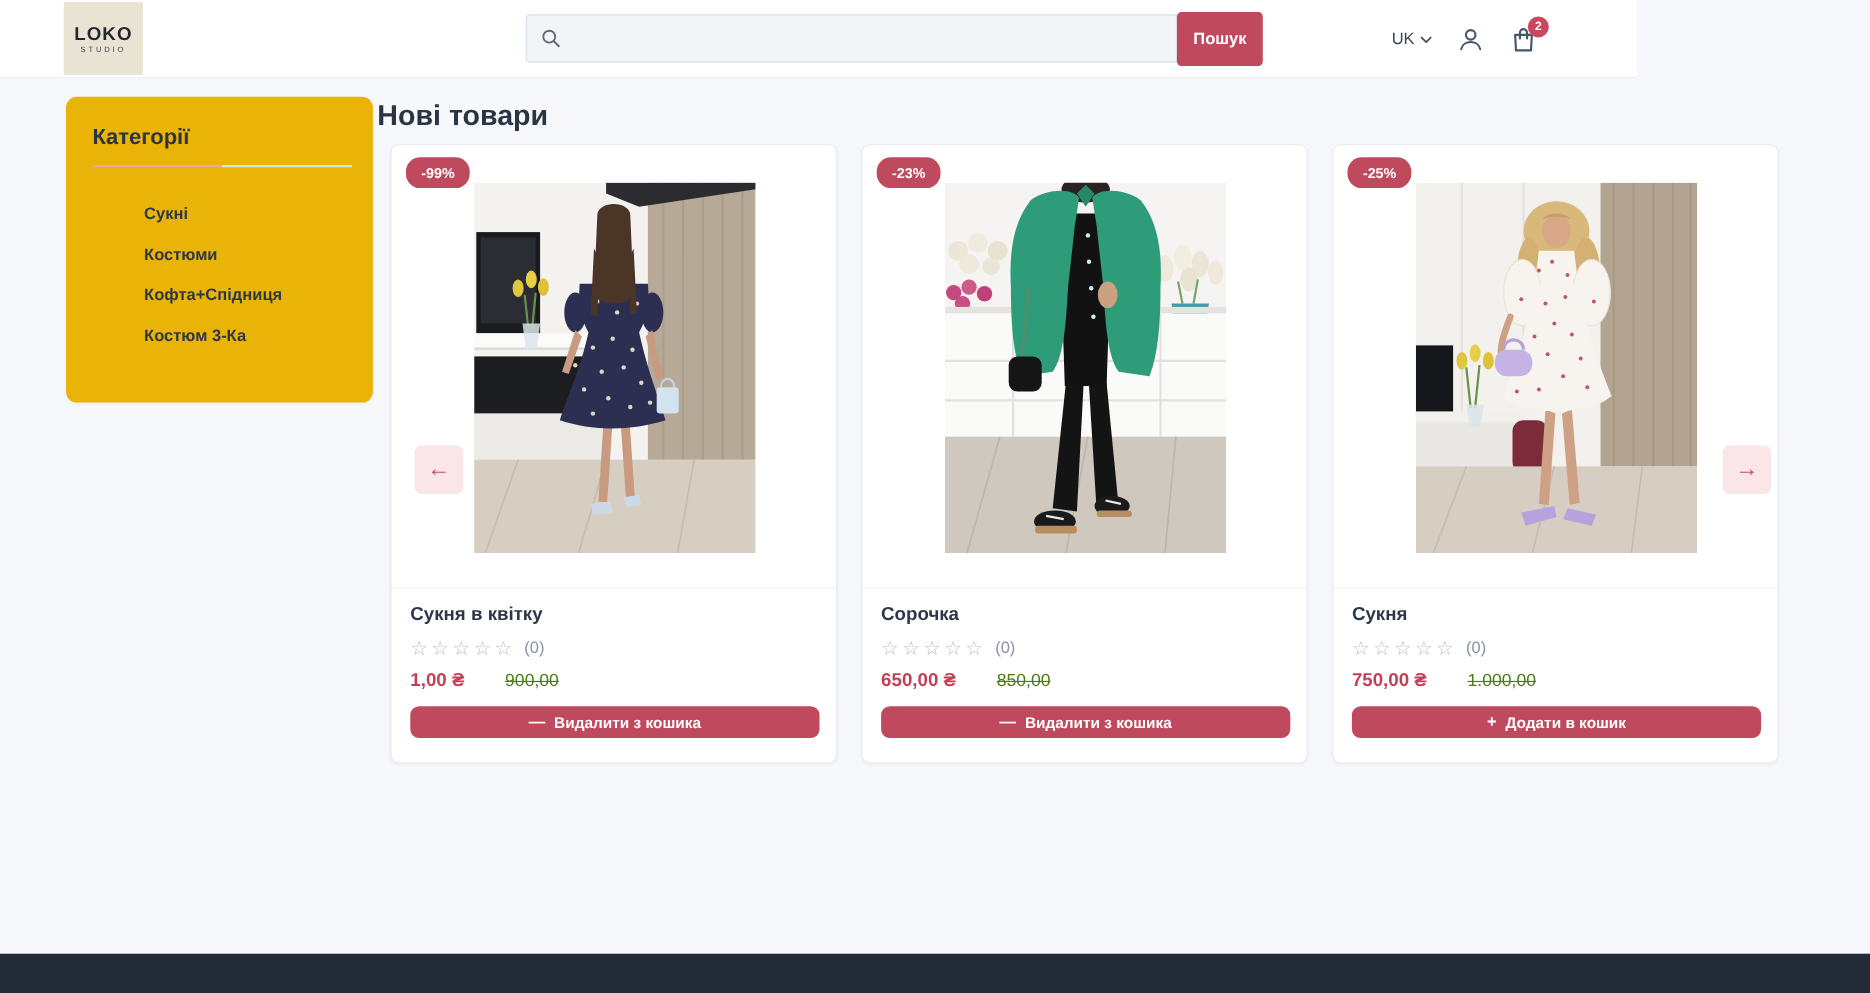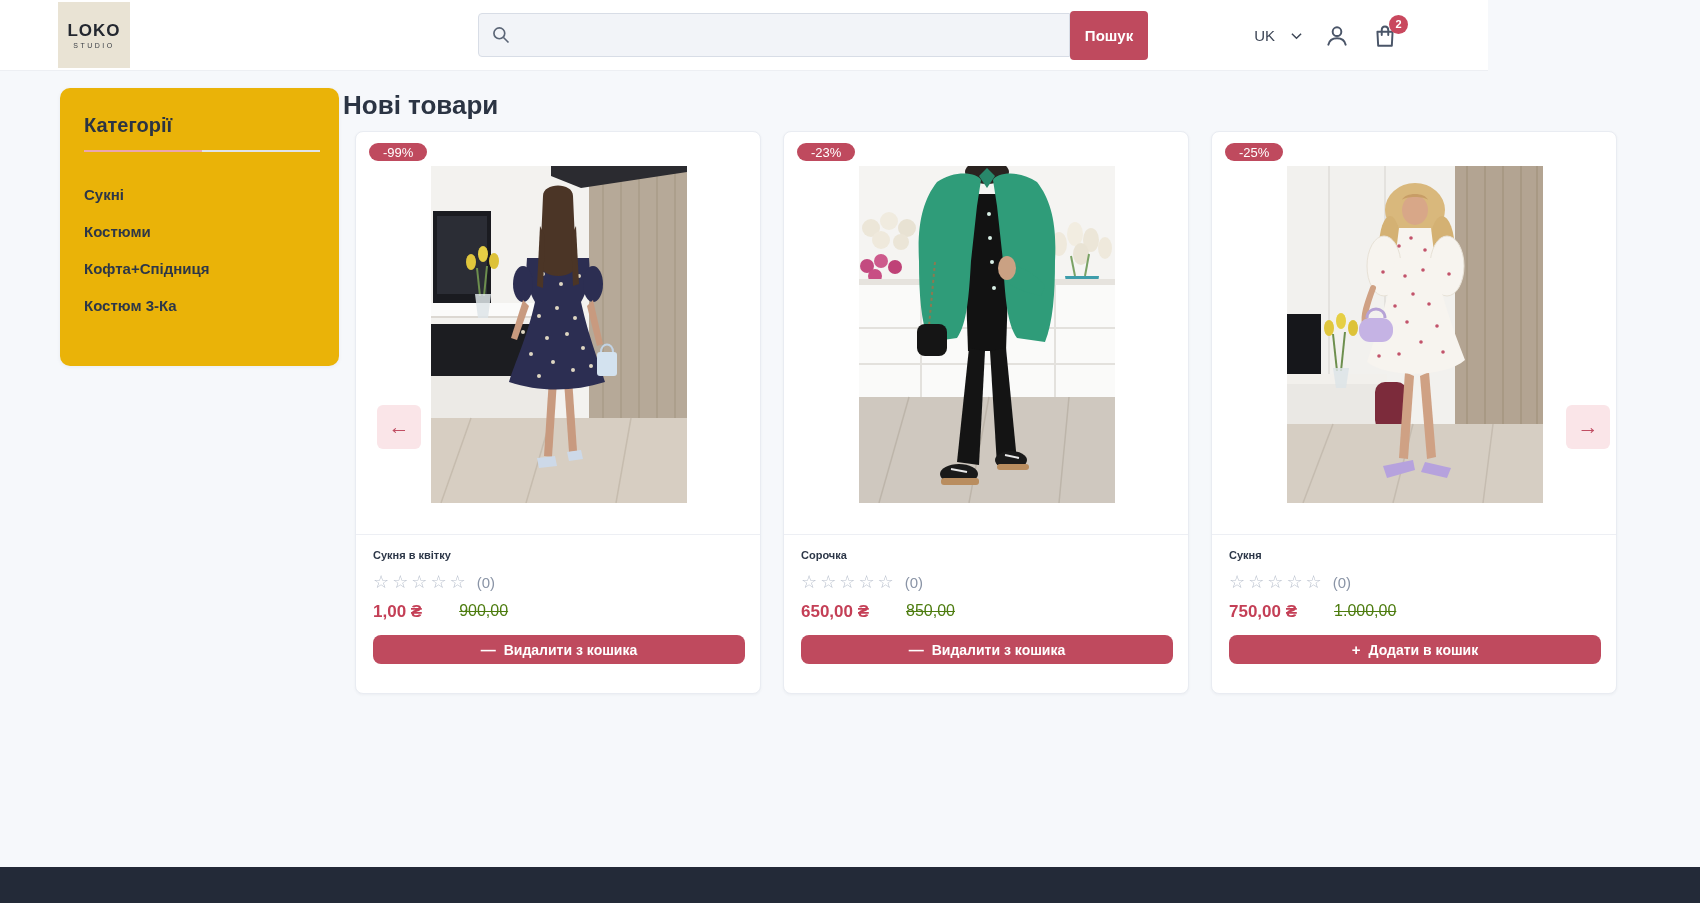--- a/index.html
+++ b/index.html
@@ -19,61 +19,61 @@
   .searchbox { width:592px; height:44px; margin-top:2px; background:#f2f4f8;
     border:1px solid #d8dde6; border-radius:4px 0 0 4px; display:flex; align-items:center;
     padding-left:12px; }
   .searchbox input { border:none; outline:none; background:transparent; flex:1;
     font-size:15px; color:#2d3748; padding:0 10px; }
   .search-btn { width:78px; height:49px; background:#bf4a5e; color:#ffffff;
     font-weight:bold; font-size:15px; border:none; border-radius:4px; cursor:pointer; }
 
   .header-right { position:absolute; right:90px; top:0; height:71px;
     display:flex; align-items:center; gap:22px; }
-  .lang { display:flex; align-items:center; gap:16px; font-size:15px; color:#3d4656;
+  .lang { display:flex; align-items:center; gap:5px; font-size:15px; color:#3d4656;
     cursor:pointer; }
   .icon-btn { position:relative; cursor:pointer; display:flex; align-items:center; }
   .cart-badge { position:absolute; top:-8px; right:-10px; width:19px; height:19px;
     border-radius:50%; background:#c9485e; color:#fff; font-size:11px; font-weight:bold;
     display:flex; align-items:center; justify-content:center; }
 
   
   .sidebar { position:absolute; left:60px; top:88px; width:279px; height:278px;
     background:#eab308; border-radius:10px; box-shadow:0 1px 4px rgba(40,50,70,.06);
     padding:26px 24px; }
   .sidebar h2 { font-size:20px; font-weight:bold; color:#2b3443; }
   .sidebar .rule { margin-top:13px; height:2px; width:236px;
     background:linear-gradient(to right,#eba6b0 0 50%,#dfe3ea 50% 100%); }
-  .cat-list { list-style:none; margin-top:24px; }
+  .cat-list { list-style:none; margin-top:24px;margin-left:47px; }
   .cat-list li { font-size:15px; font-weight:bold; color:#2d3748; line-height:37px;
     cursor:pointer; }
 
   
   .page-title { position:absolute; left:343px; top:90px; font-size:26px;
     font-weight:bold; color:#2b3443; }
 
   .card { position:absolute; top:131px; width:406px; height:563px; background:#fff;
     border:1px solid #e9ecf2; border-radius:8px; box-shadow:0 1px 3px rgba(40,50,70,.05); }
   .card.c0 { left:355px; } .card.c1 { left:783px; } .card.c2 { left:1211px; }
 
-  .badge { position:absolute; left:13px; top:11px; height:18px; padding:0 14px;
-    background:#bf4a5e; color:#fff; font-size:13px; font-weight:normal;
+  .badge { position:absolute; left:13px; top:11px; height:28px; padding:0 14px;
+    background:#bf4a5e; color:#fff; font-size:13px; font-weight:bold;
     border-radius:13px; display:flex; align-items:center; z-index:2; }
 
   .photo { position:absolute; left:75px; top:34px; width:256px; height:337px;
     cursor:pointer; overflow:hidden; }
   .imgsection-divider { position:absolute; left:0; top:402px; width:100%; height:1px;
     background:#edeff4; }
 
   .info { position:absolute; left:0; top:403px; width:100%; padding:14px 17px 0 17px; }
-  .p-title { font-size:11px; font-weight:bold; color:#2d3748; cursor:pointer; }
+  .p-title { font-size:17px; font-weight:bold; color:#2d3748; cursor:pointer; }
   .stars-row { margin-top:10px; display:flex; align-items:center; }
   .stars { font-size:18px; color:#b9c0cd; letter-spacing:3px; }
   .rcount { font-size:15px; color:#8a94a6; margin-left:8px; }
-  .price-row { margin-top:9px; display:flex; align-items:flex-start; gap:9px; }
+  .price-row { margin-top:9px; display:flex; align-items:flex-end; gap:9px; }
   .price { font-size:17px; font-weight:bold; color:#c43f56; }
   .old-price { font-size:16px; color:#4d7c0f; text-decoration:line-through;margin-left:28px; }
   .cta { margin-top:13px; width:372px; height:29px; background:#bf4a5e; border:none;
     border-radius:8px; color:#fff; font-size:14px; font-weight:bold; cursor:pointer;
     display:flex; align-items:center; justify-content:center; gap:8px; }
   .cta .ic { font-size:15px; font-weight:bold; }
 
   .nav-arrow { position:absolute; top:405px; width:44px; height:44px; border-radius:6px;
     background:#fae5e8; color:#c14e63; font-size:21px; display:flex; align-items:center;
     justify-content:center; cursor:pointer; z-index:4; border:none; }

